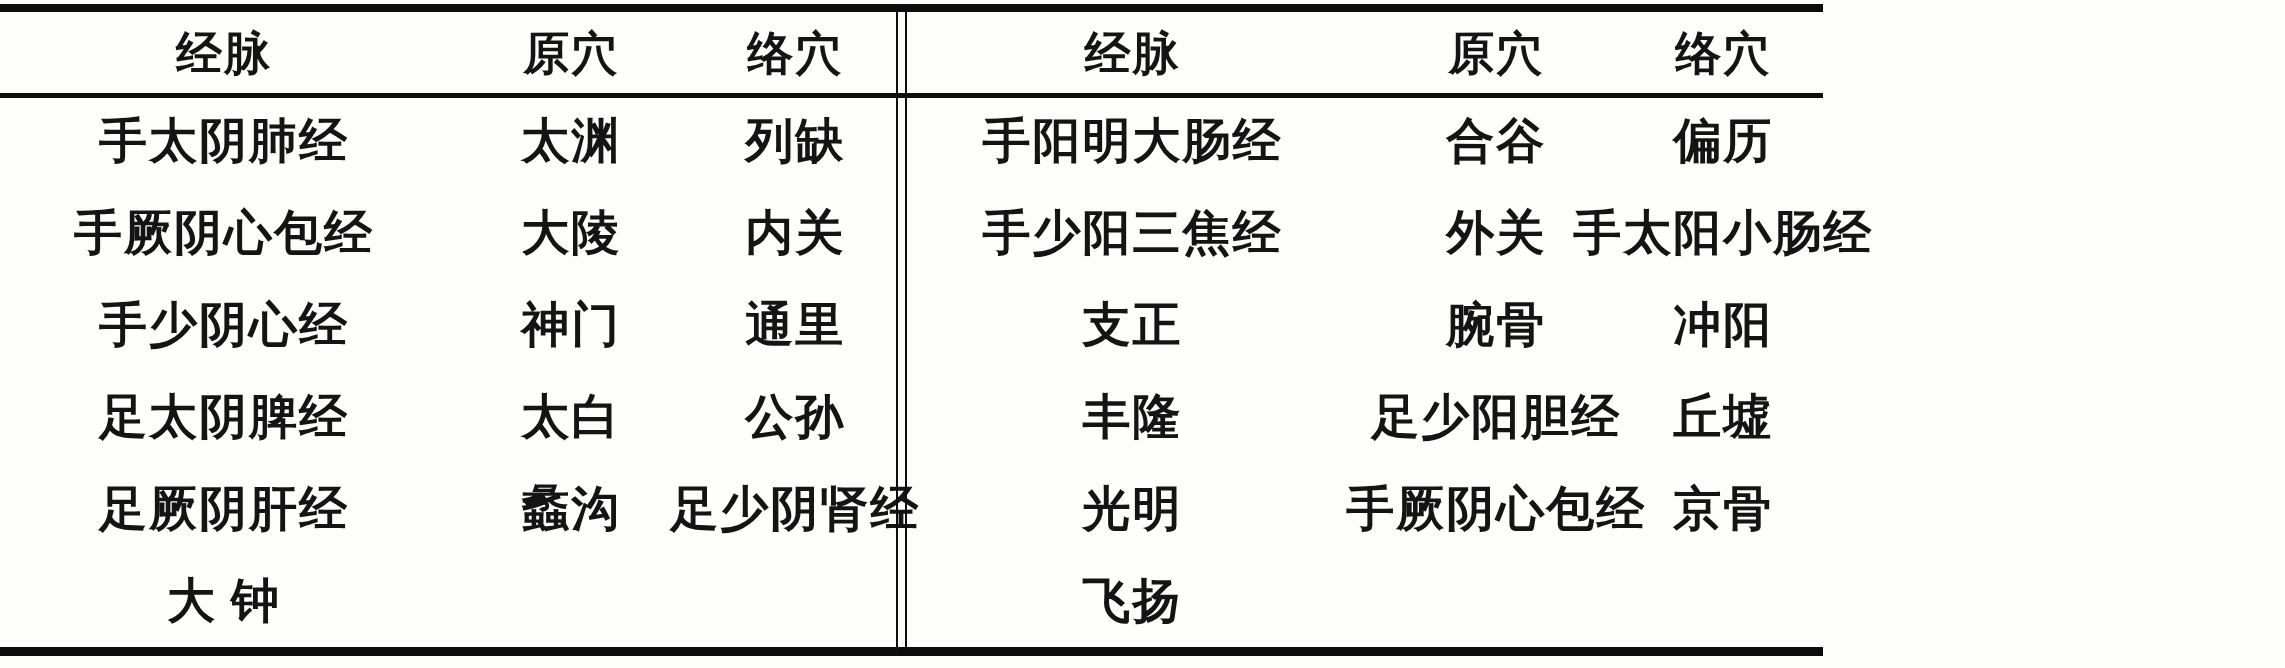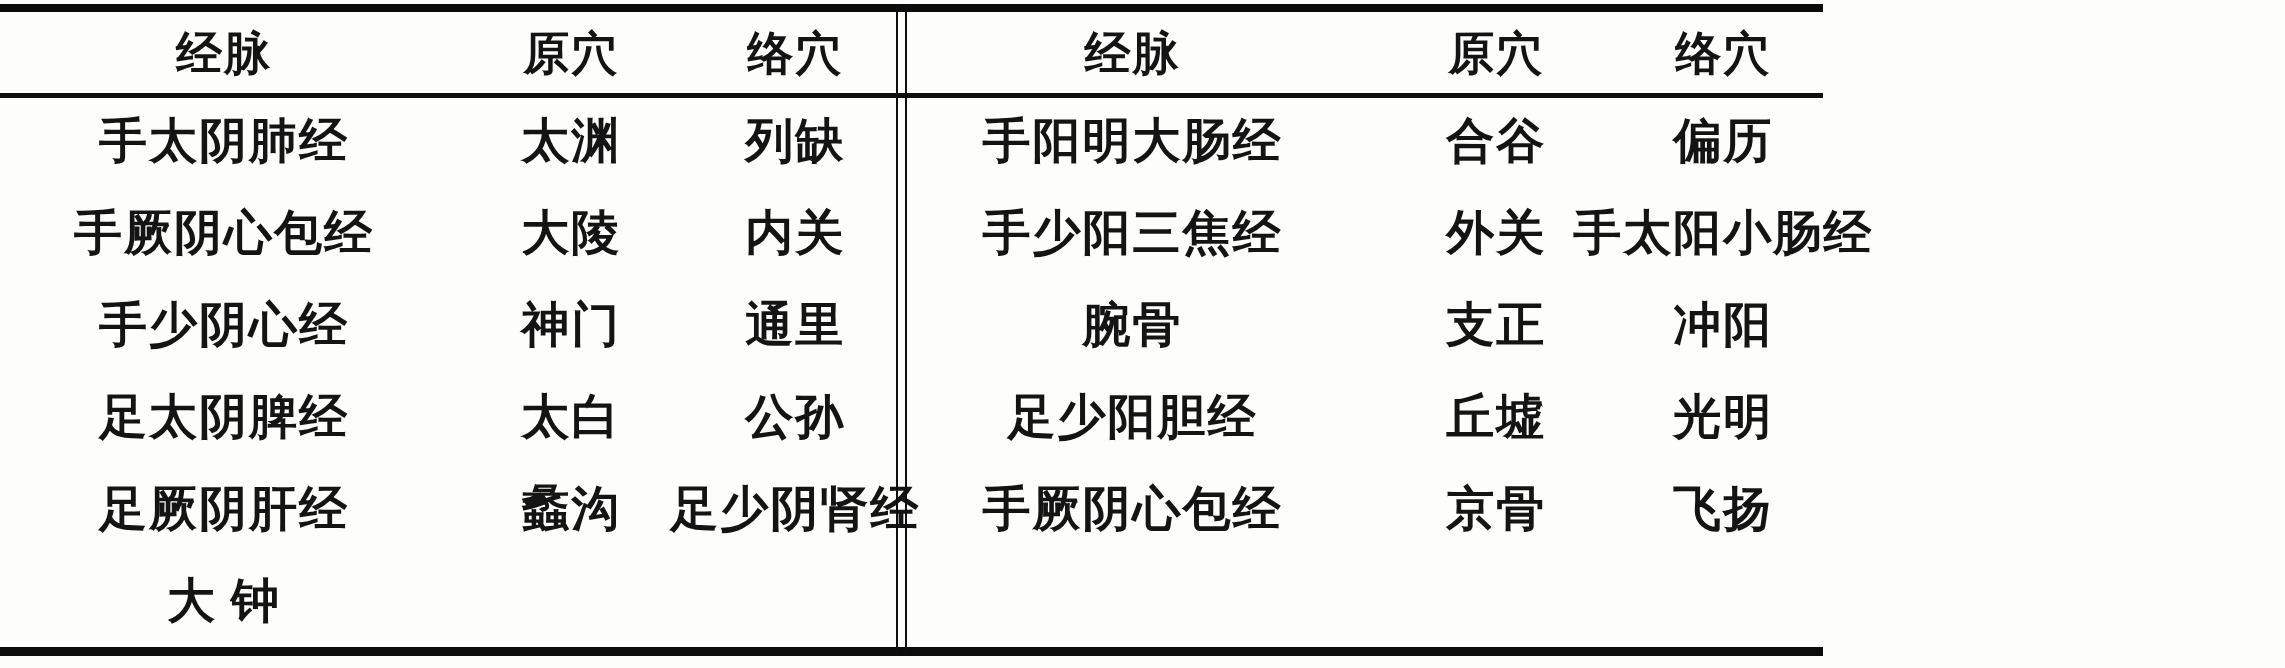--- a/index.html
+++ b/index.html
@@ -100,24 +100,25 @@
     <div class="cell hdr">络穴</div>
 
     <div class="cell">手阳明大肠经</div>
     <div class="cell">合谷</div>
     <div class="cell">偏历</div>
 
     <div class="cell">手少阳三焦经</div>
     <div class="cell">外关</div>
 
     <div class="cell">手太阳小肠经</div>
+    <div class="cell">支正</div>
     <div class="cell">腕骨</div>
-    <div class="cell">支正</div>
 
     <div class="cell">冲阳</div>
+    <div class="cell">丰隆</div>
 
     <div class="cell">足少阳胆经</div>
     <div class="cell">丘墟</div>
     <div class="cell">光明</div>
 
     <div class="cell">手厥阴心包经</div>
     <div class="cell">京骨</div>
     <div class="cell">飞扬</div>
   </div>
 </div>

